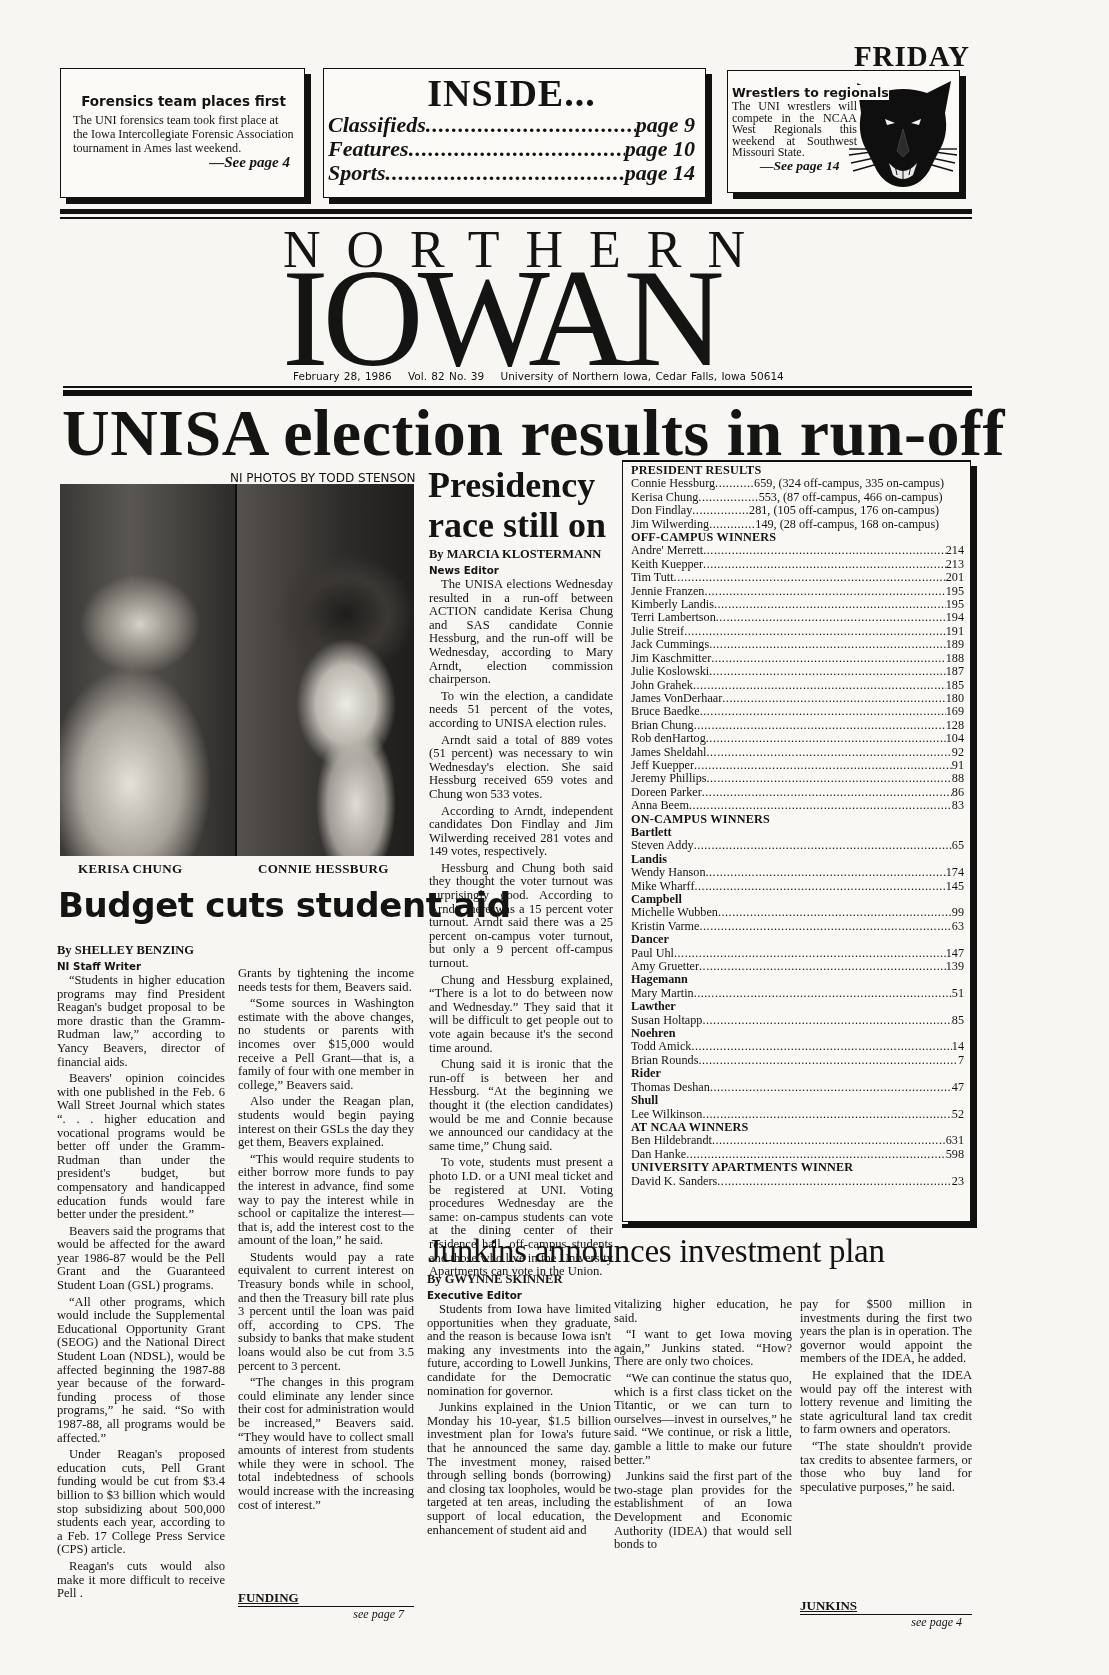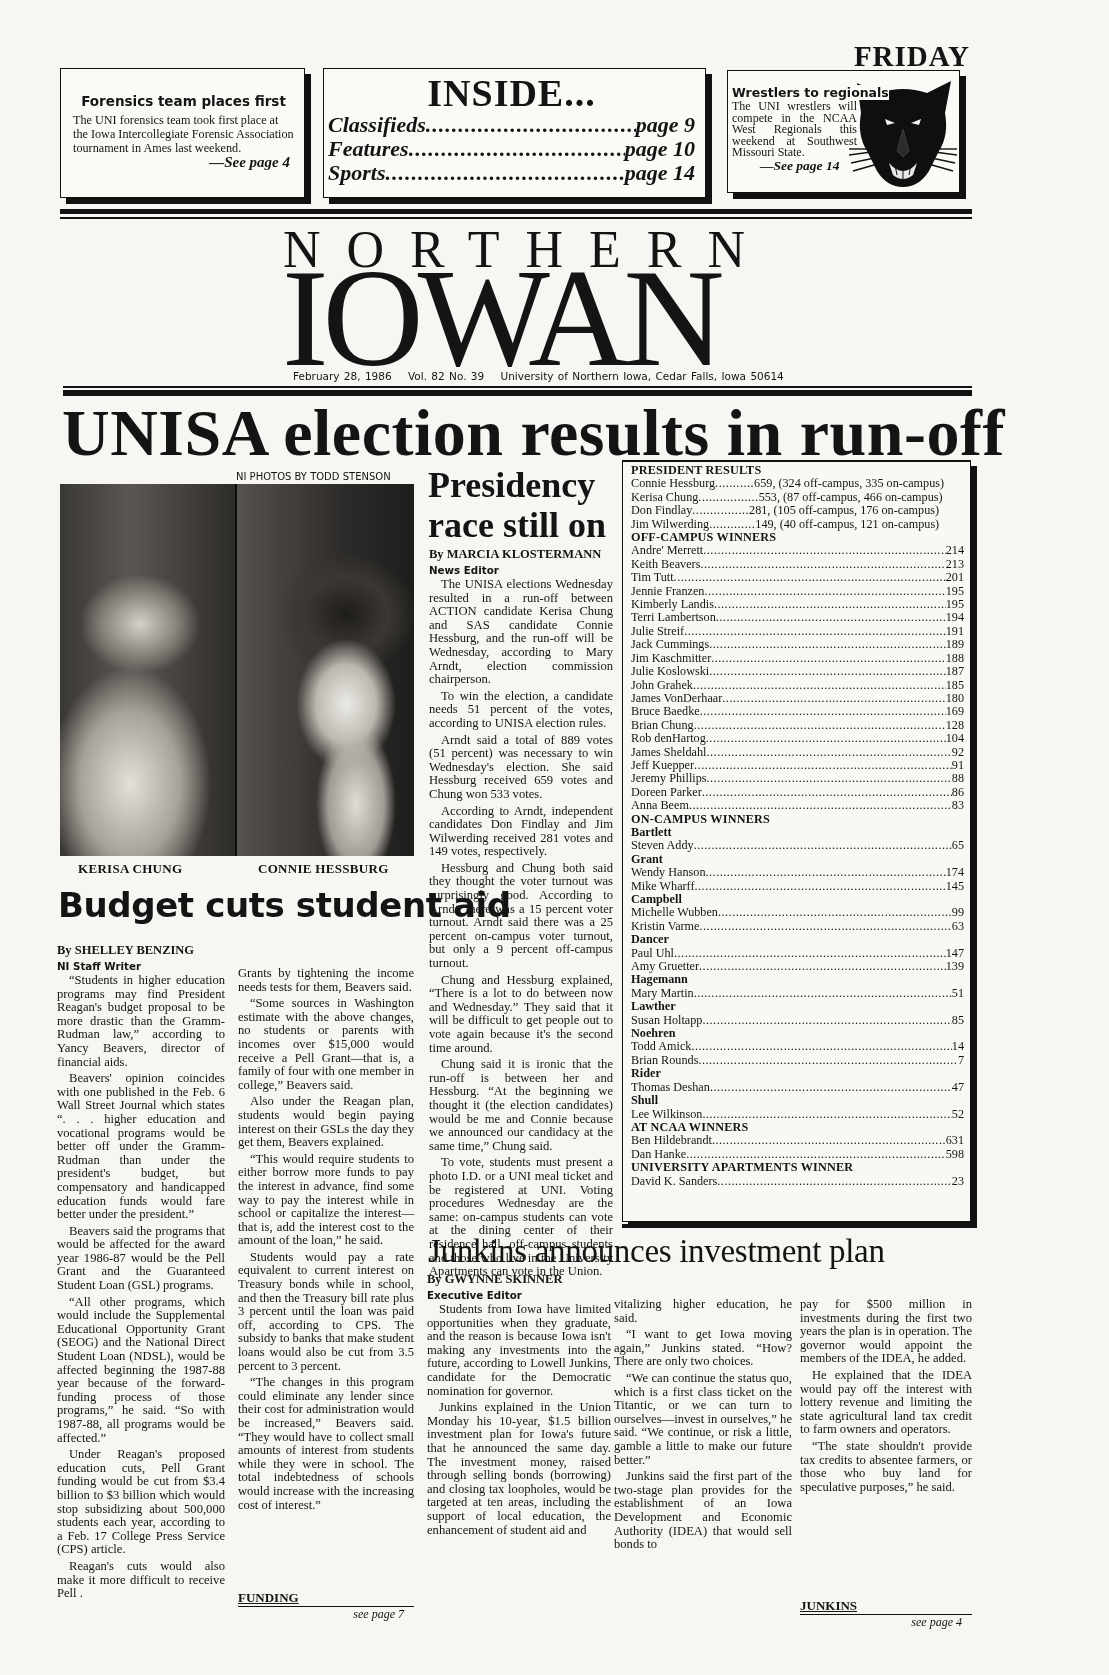--- a/index.html
+++ b/index.html
@@ -35,21 +35,21 @@
 
   
   .mast-northern { left: 283px; top: 222px; width: 470px; font-size: 52px; letter-spacing: 26px; line-height: 56px; font-weight: normal; }
   .mast-iowan { left: 282px; top: 262px; width: 480px; font-size: 140px; line-height: 112px; letter-spacing: -6px; font-weight: normal; height: 110px; overflow: visible; }
   .mast-line { left: 293px; top: 370px; font-family: "DejaVu Sans", sans-serif; font-size: 10.5px; word-spacing: 1px; white-space: nowrap; }
   .mast-line span { margin-right: 12px; }
 
   .main-headline { left: 62px; top: 398px; font-weight: bold; font-size: 66px; line-height: 70px; white-space: nowrap; letter-spacing: 0.5px; }
 
   
-  .photo-credit { left: 236px; top: 471px; font-family: "DejaVu Sans", sans-serif; font-size: 10px; }
+  .photo-credit { left: 230px; top: 471px; font-family: "DejaVu Sans", sans-serif; font-size: 12px; }
   .photo { position: absolute; overflow: hidden; background: #2a2a2a; }
   .photo-1 { left: 60px; top: 484px; width: 176px; height: 372px; background: radial-gradient(ellipse 60px 50px at 80px 140px, #d7d2c8 0%, #8a857d 60%, transparent 100%), radial-gradient(ellipse 90px 130px at 70px 300px, #e5e1d8 0%, #a8a39a 55%, transparent 90%), linear-gradient(90deg, #3a3836 0%, #5a5753 40%, #2d2b29 100%); }
   .photo-2 { left: 236px; top: 484px; width: 178px; height: 372px; background: radial-gradient(ellipse 50px 65px at 110px 220px, #ecebe6 0%, #bcb8b0 60%, transparent 100%), radial-gradient(ellipse 70px 60px at 110px 130px, #1f1d1b 0%, #3a3734 60%, transparent 100%), radial-gradient(ellipse 40px 80px at 120px 320px, #e0ddd6 0%, #a09c95 70%, transparent 100%), linear-gradient(90deg, #56524d 0%, #2e2c2a 60%, #1e1d1b 100%); }
   .photo-divider { position: absolute; left: 235px; top: 484px; width: 1.5px; height: 372px; background: #0d0d0d; }
   .caption { position: absolute; top: 861px; font-weight: bold; font-size: 13px; letter-spacing: 0.3px; }
 
   
   .col { position: absolute; font-size: 12.6px; line-height: 13.6px; text-align: justify; }
   .col p { text-indent: 12px; margin-bottom: 3px; }
   .col p.cont { text-indent: 0; }
@@ -183,32 +183,32 @@
       <span class="v">553, (87 off-campus, 466 on-campus)</span>
     </div>
   <div class="r-row pres-row">
       <span class="n">Don Findlay</span>
       <span class="d d3"></span>
       <span class="v">281, (105 off-campus, 176 on-campus)</span>
     </div>
   <div class="r-row pres-row">
       <span class="n">Jim Wilwerding</span>
       <span class="d d4"></span>
-      <span class="v">149, (40 off-campus, 121 on-campus)</span>
+      <span class="v">149, (28 off-campus, 168 on-campus)</span>
     </div>
 
   <div class="r-h r-sec">OFF-CAMPUS  WINNERS</div>
   <div id="offcampus-rows">
       <div class="r-row">
         <span class="n">Andre' Merrett</span>
         <span class="d"></span>
         <span class="v">214</span>
       </div>
       <div class="r-row">
-        <span class="n">Keith  Beavers</span>
+        <span class="n">Keith  Kuepper</span>
         <span class="d"></span>
         <span class="v">213</span>
       </div>
       <div class="r-row">
         <span class="n">Tim  Tutt</span>
         <span class="d"></span>
         <span class="v">201</span>
       </div>
       <div class="r-row">
         <span class="n">Jennie  Franzen</span>
@@ -298,21 +298,21 @@
     </div>
 
   <div class="r-h r-sec">ON-CAMPUS  WINNERS</div>
   <div id="oncampus-rows">
       <div class="r-sub">Bartlett</div>
       <div class="r-row">
         <span class="n">Steven  Addy</span>
         <span class="d"></span>
         <span class="v">65</span>
       </div>
-      <div class="r-sub">Grant</div>
+      <div class="r-sub">Landis</div>
       <div class="r-row">
         <span class="n">Wendy  Hanson</span>
         <span class="d"></span>
         <span class="v">174</span>
       </div>
       <div class="r-row">
         <span class="n">Mike  Wharff</span>
         <span class="d"></span>
         <span class="v">145</span>
       </div>

